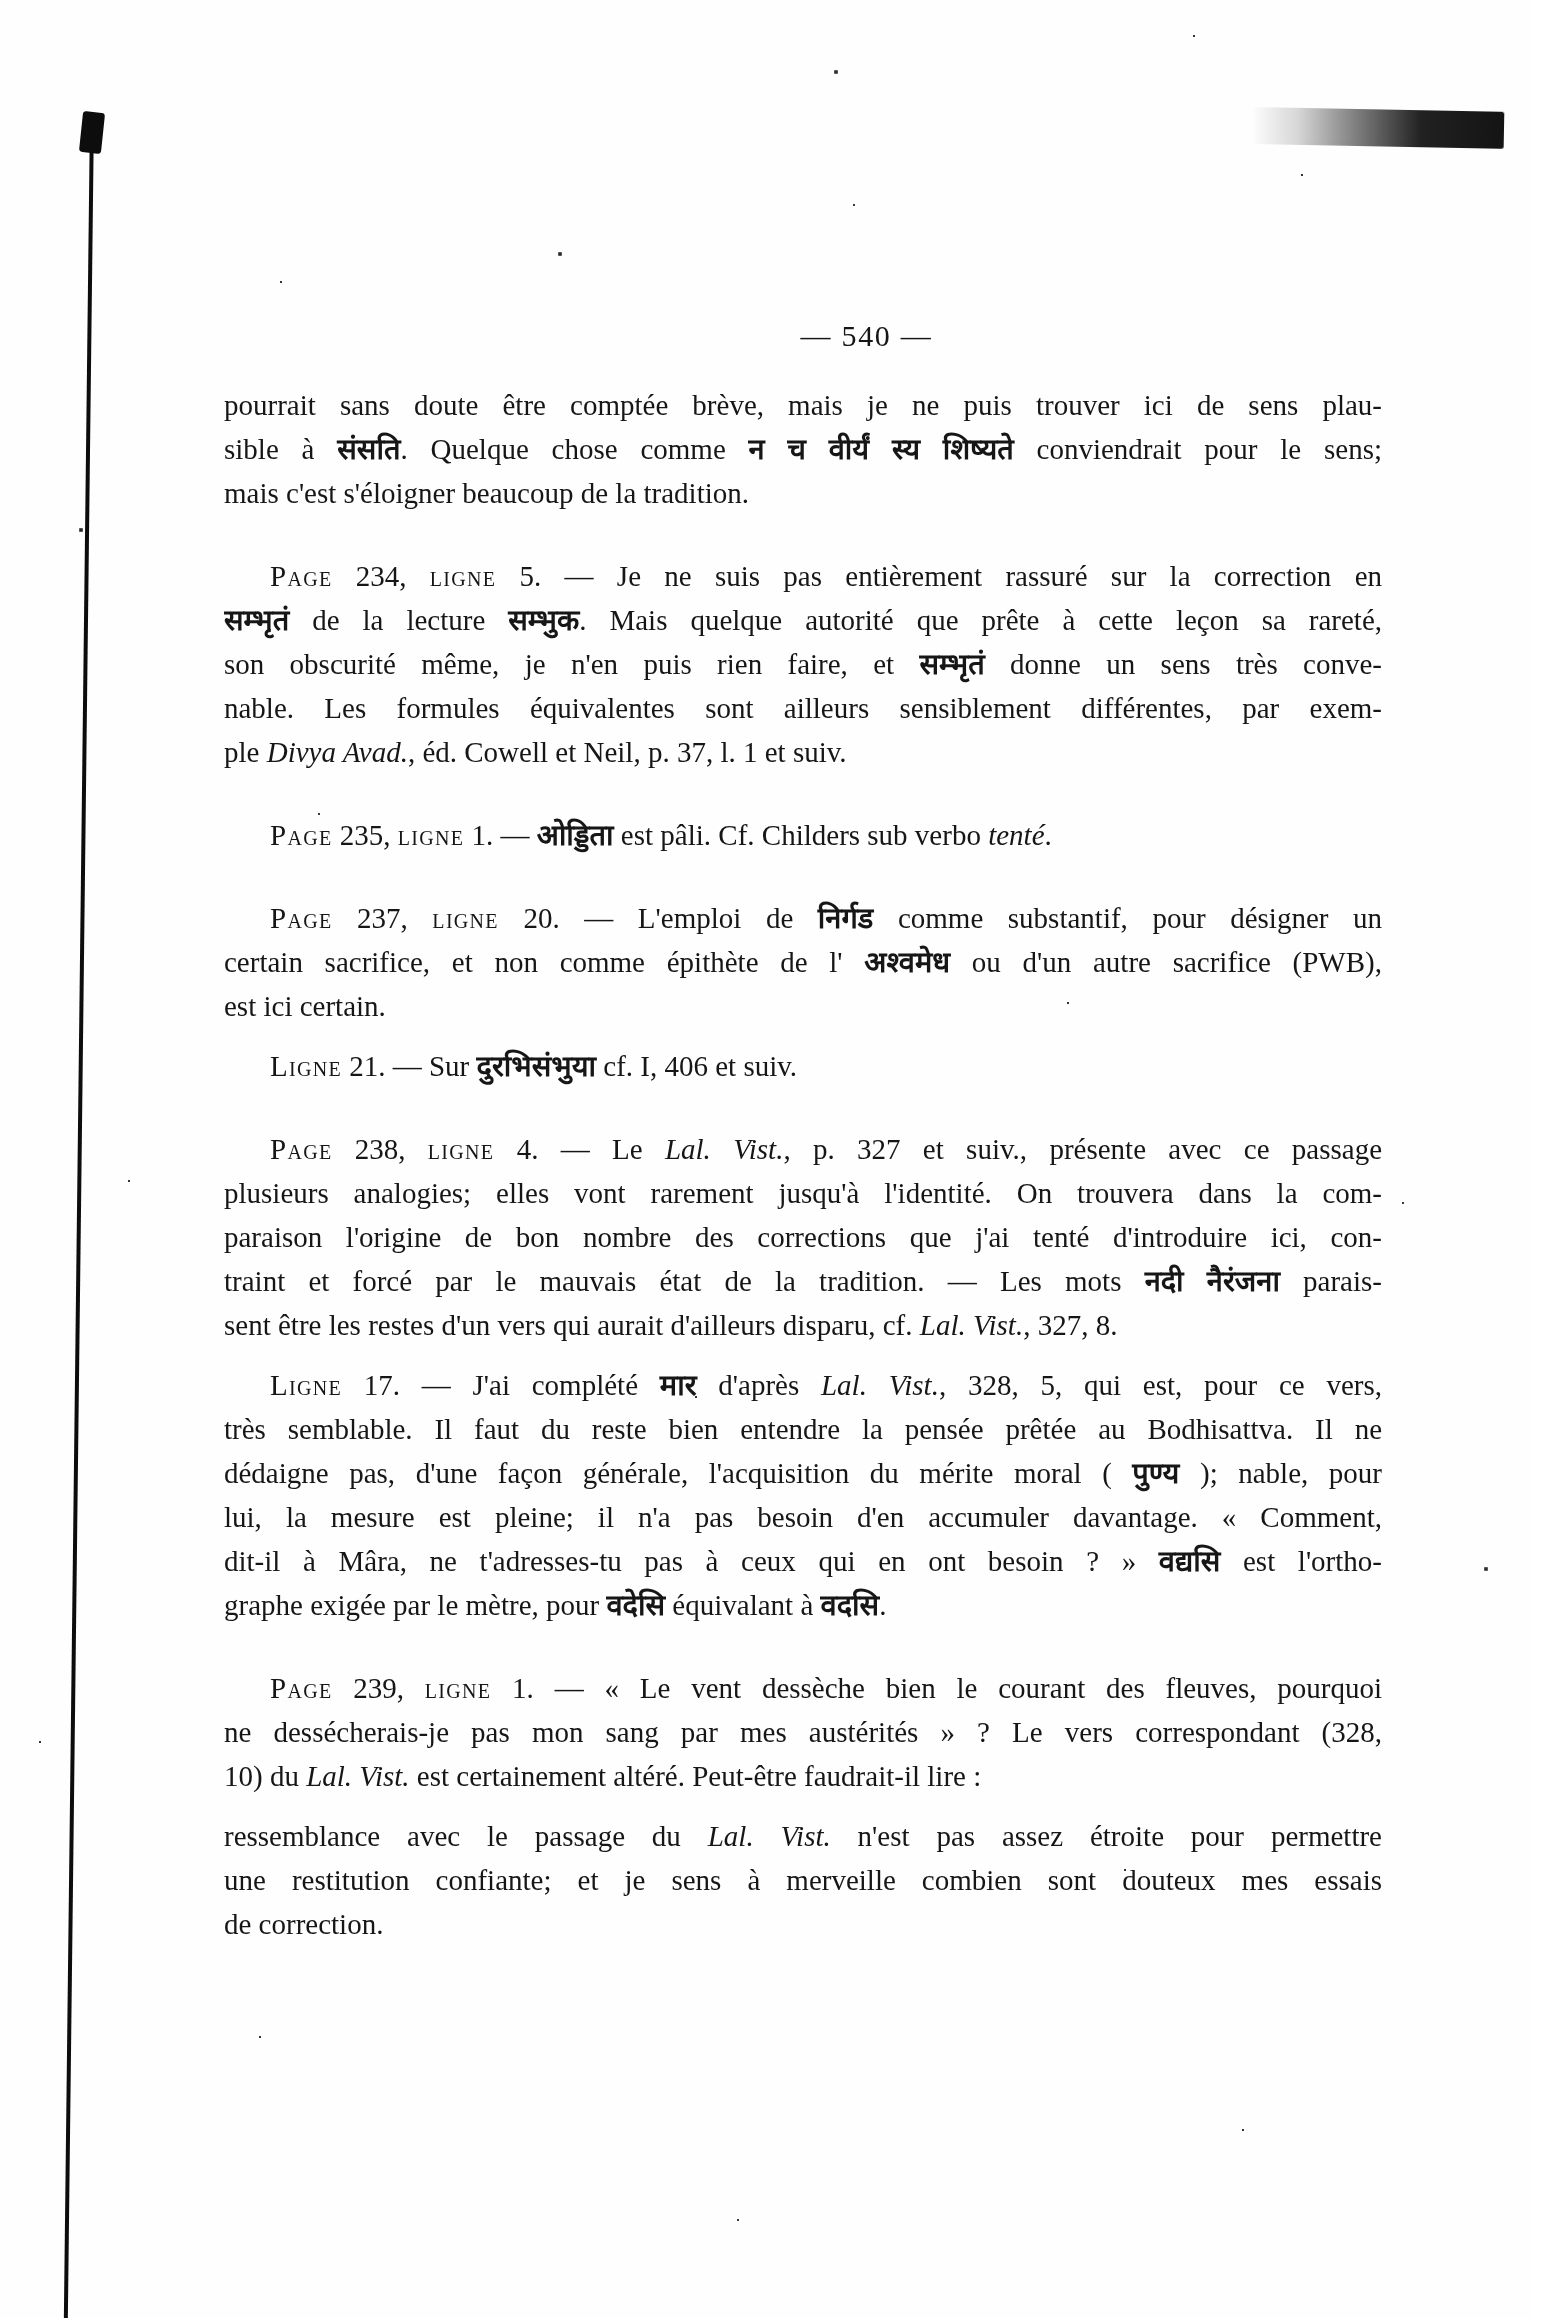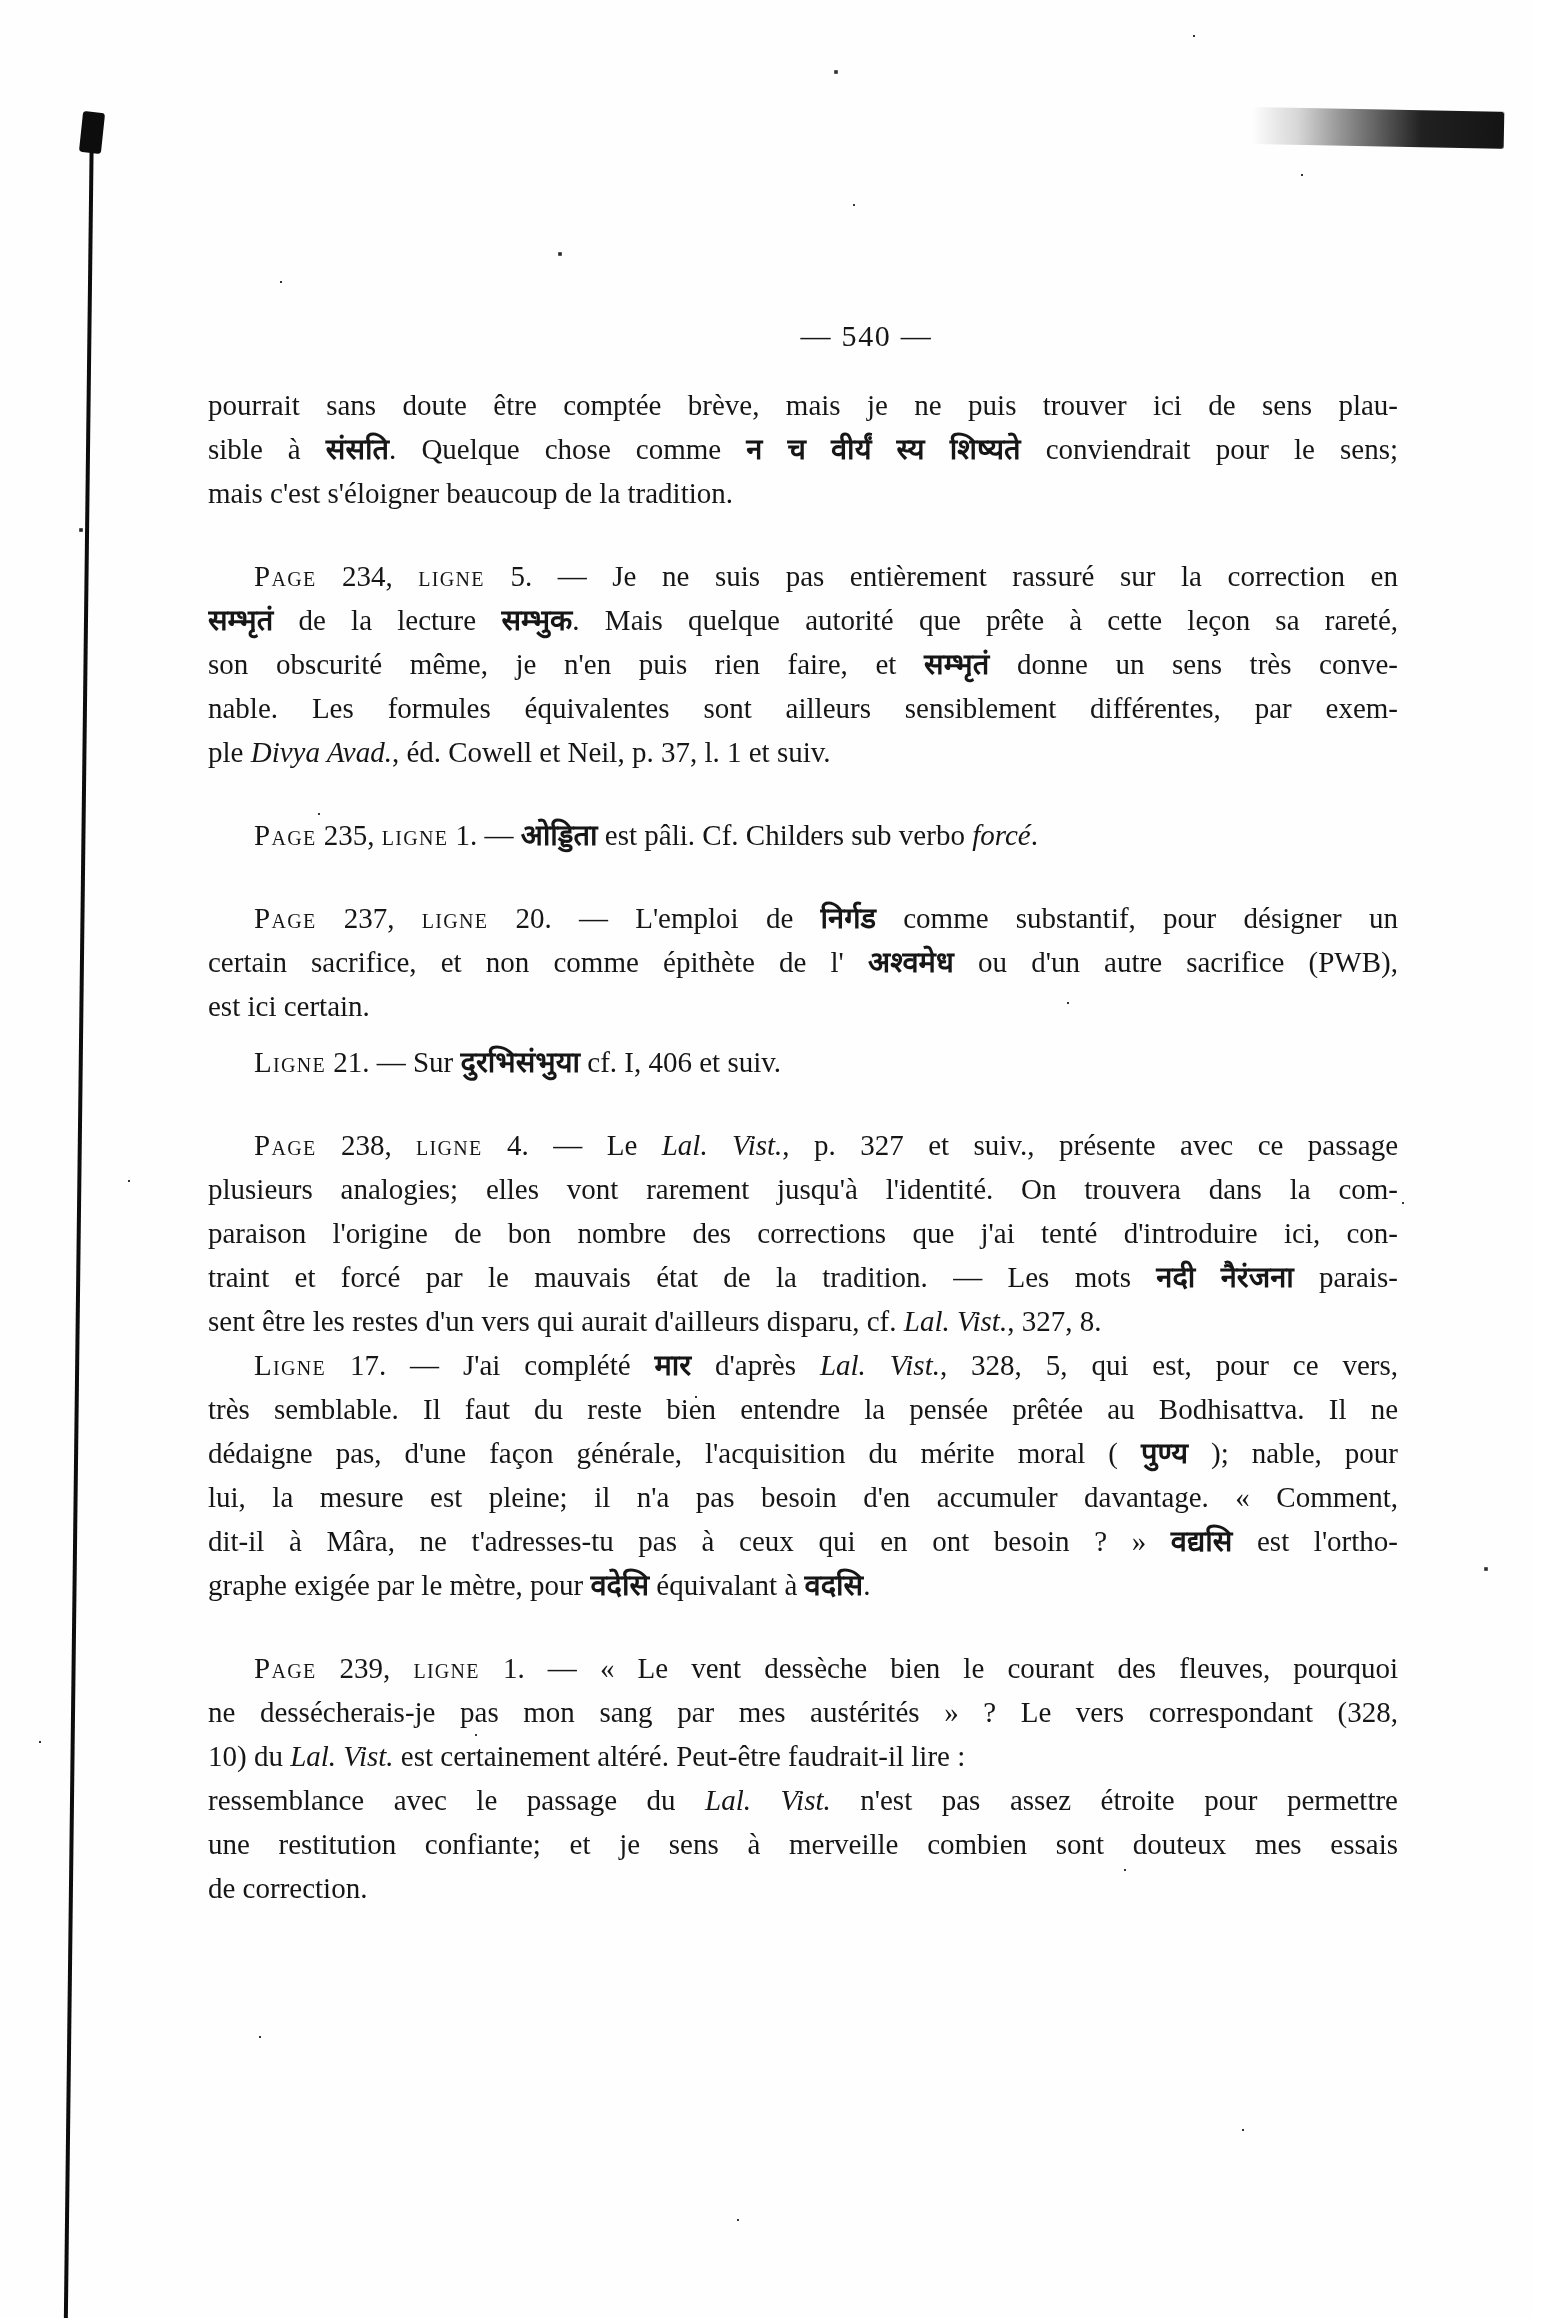--- a/index.html
+++ b/index.html
@@ -27,21 +27,21 @@
     line-height: 44px;
   }
   .pageno {
     text-align: center;
     padding-left: 127px;
     font-size: 30px;
     letter-spacing: 1.7px;
     margin-bottom: 25px;
     white-space: nowrap;
   }
-  .block { margin: 0; }
+  .block { margin: 16px; }
   .block.gap-entry { margin-top: 39px; }
   .block.gap-small { margin-top: 12px; }
   .line {
     text-align: justify;
     text-align-last: justify;
     height: 44px;
     overflow: hidden;
   }
   .line.end { text-align-last: left; font-family: Liberation Serif, serif; }
   .line.indent { text-indent: 46px; }
@@ -137,21 +137,21 @@
           <div class="line end"><span>mais c'est s'éloigner beaucoup de la tradition.</span></div>
         </div>
         <div class="block gap-entry">
           <div class="line indent"><span class="sc">Page</span><span> 234, </span><span class="sc">ligne</span><span> 5. — Je ne suis pas entièrement rassuré sur la correction en</span></div>
           <div class="line"><span class="dv">सम्भृतं</span><span> de la lecture </span><span class="dv">सम्भुक</span><span>. Mais quelque autorité que prête à cette leçon sa rareté,</span></div>
           <div class="line"><span>son obscurité même, je n'en puis rien faire, et </span><span class="dv">सम्भृतं</span><span> donne un sens très conve-</span></div>
           <div class="line"><span>nable. Les formules équivalentes sont ailleurs sensiblement différentes, par exem-</span></div>
           <div class="line end"><span>ple </span><span class="it">Divya Avad.</span><span>, éd. Cowell et Neil, p. 37, l. 1 et suiv.</span></div>
         </div>
         <div class="block gap-entry">
-          <div class="line end indent"><span class="sc">Page</span><span> 235, </span><span class="sc">ligne</span><span> 1. — </span><span class="dv">ओड्डिता</span><span> est pâli. Cf. Childers sub verbo </span><span class="it">forcé</span><span>.</span></div>
+          <div class="line end indent"><span class="sc">Page</span><span> 235, </span><span class="sc">ligne</span><span> 1. — </span><span class="dv">ओड्डिता</span><span> est pâli. Cf. Childers sub verbo </span><span class="it">tenté</span><span>.</span></div>
         </div>
         <div class="block gap-entry">
           <div class="line indent"><span class="sc">Page</span><span> 237, </span><span class="sc">ligne</span><span> 20. — L'emploi de </span><span class="dv">निर्गड</span><span> comme substantif, pour désigner un</span></div>
           <div class="line"><span>certain sacrifice, et non comme épithète de l' </span><span class="dv">अश्वमेध</span><span> ou d'un autre sacrifice (PWB),</span></div>
           <div class="line end"><span>est ici certain.</span></div>
         </div>
         <div class="block gap-small">
           <div class="line end indent"><span class="sc">Ligne</span><span> 21. — Sur </span><span class="dv">दुरभिसंभुया</span><span> cf. I, 406 et suiv.</span></div>
         </div>
         <div class="block gap-entry">

